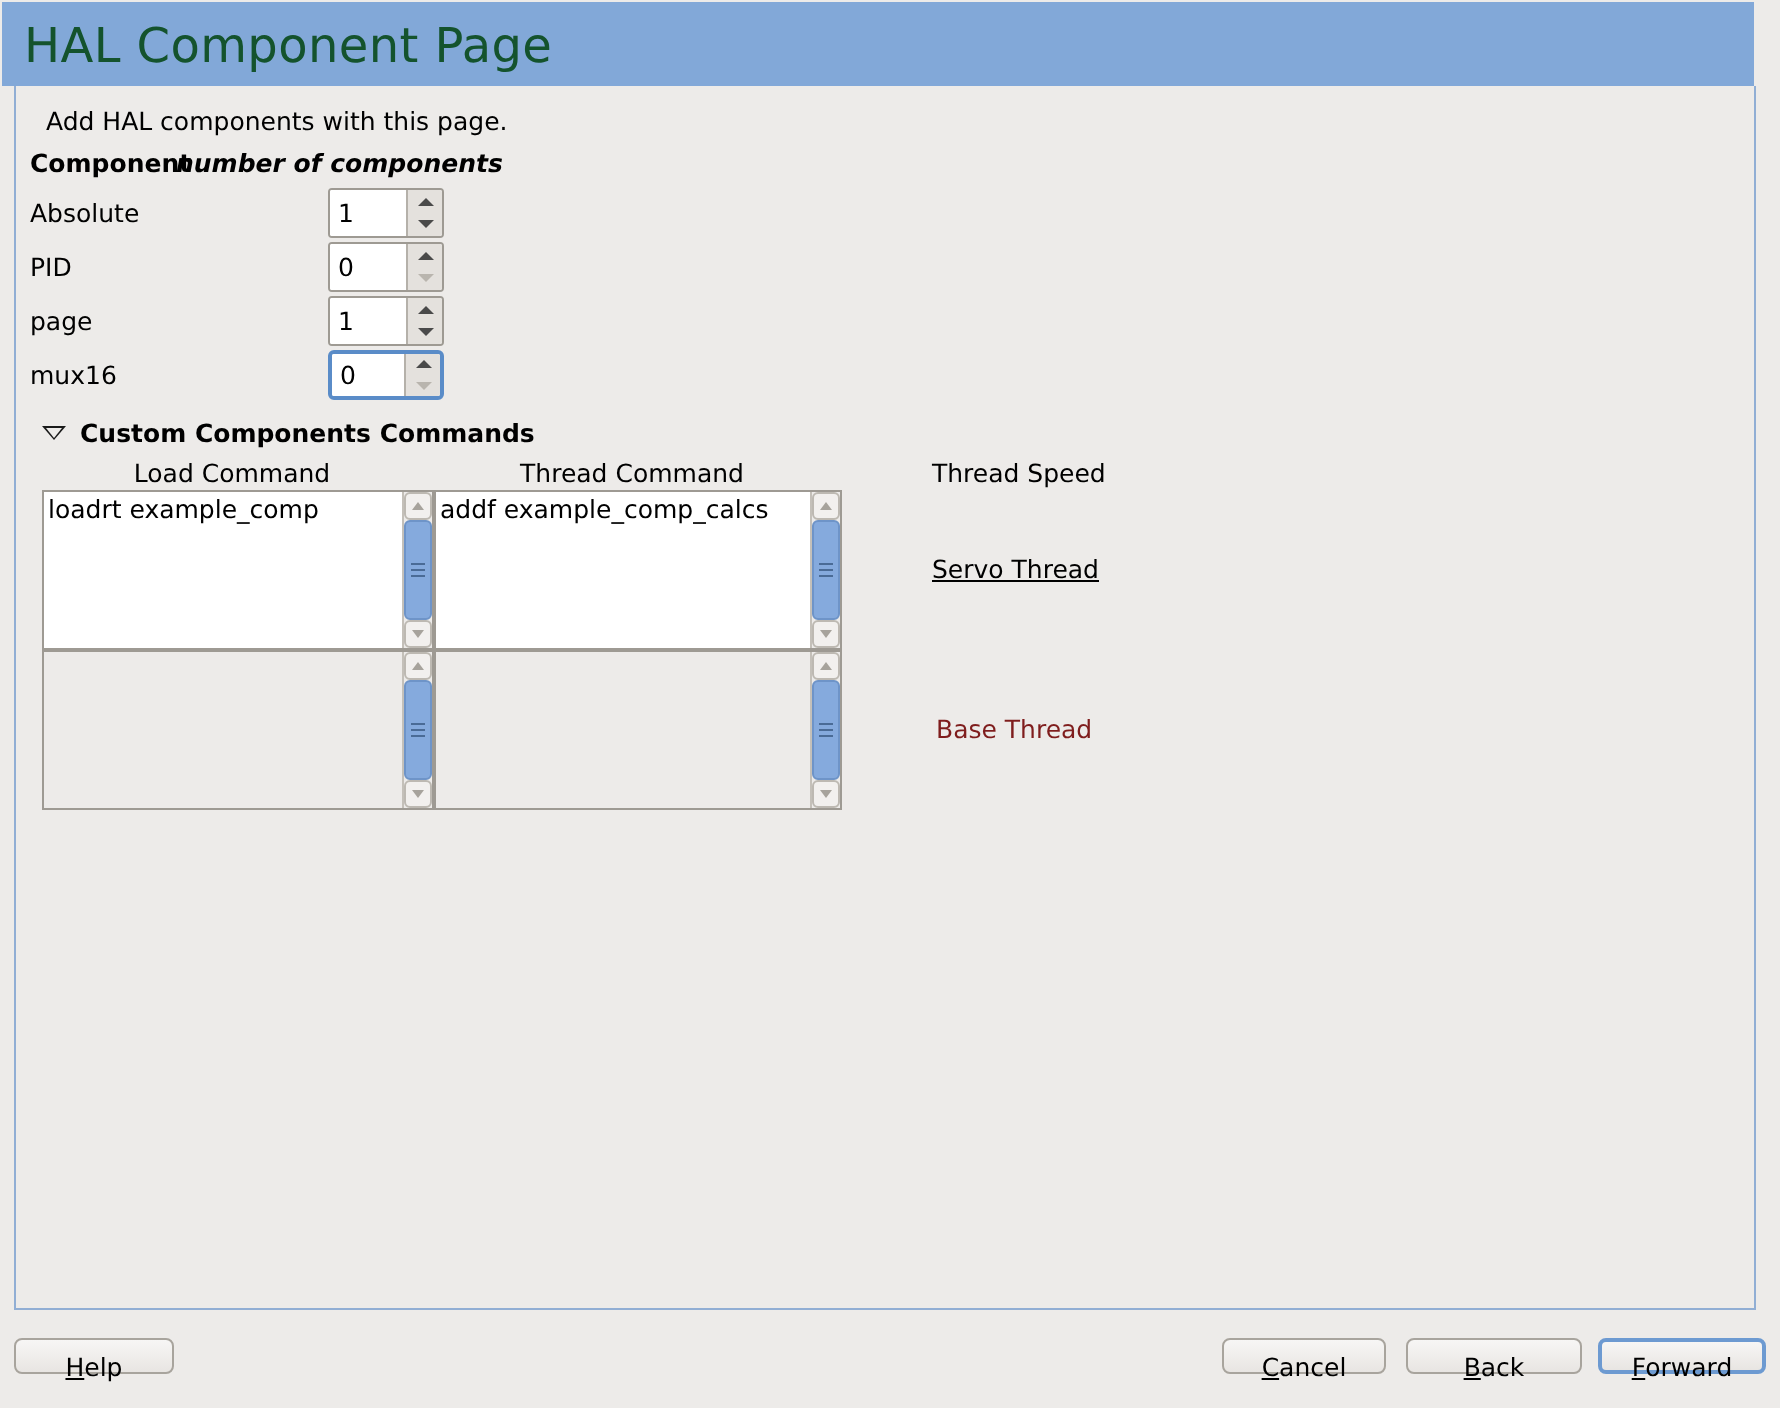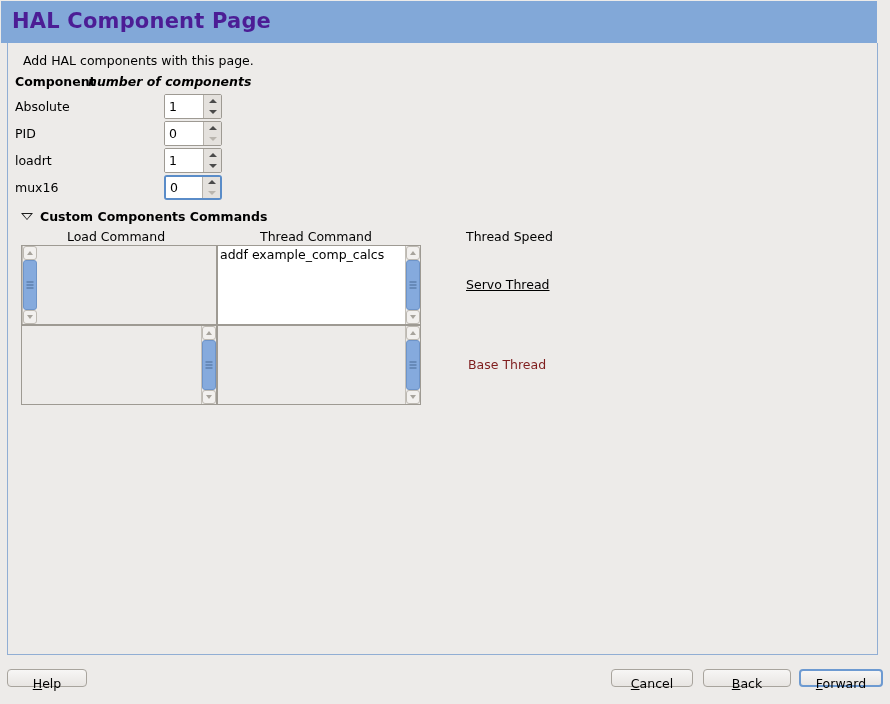--- a/index.html
+++ b/index.html
@@ -24,23 +24,23 @@
     top: 1px;
     width: 876px;
     height: 42px;
     background: #82a8d8;
     box-sizing: border-box;
   }
   .titlebar .title-text {
     position: absolute;
     left: 11px;
     top: 8px;
-    font-size: 21px;
-    font-weight: bold;
-    color: #4c1d95;
+    font-size: 24px;
+    font-weight: normal;
+    color: #14532d;
     letter-spacing: 0.2px;
     white-space: nowrap;
   }
 
   
   .content-panel {
     position: absolute;
     left: 7px;
     top: 43px;
     width: 871px;
@@ -319,21 +319,21 @@
   <div class="spinbox">
     <div class="spin-value">0</div>
     <div class="spin-arrows">
       <div class="arw up"></div>
       <div class="arw down dim"></div>
     </div>
   </div>
 </div>
 
 <div class="spin-row" style="top:148px;">
-  <span class="spin-label">loadrt</span>
+  <span class="spin-label">page</span>
   <div class="spinbox">
     <div class="spin-value">1</div>
     <div class="spin-arrows">
       <div class="arw up"></div>
       <div class="arw down"></div>
     </div>
   </div>
 </div>
 
 <div class="spin-row" style="top:175px;">
@@ -350,20 +350,21 @@
 <div class="expander">
   <span class="expander-triangle"></span>
   <span class="expander-label">Custom Components Commands</span>
 </div>
 
 <div class="col-head col-head-load">Load Command</div>
 <div class="col-head col-head-thread">Thread Command</div>
 <div class="col-head col-head-speed">Thread Speed</div>
 
 <div class="ta-wrap" style="left:21px; top:245px; width:196px; height:80px;">
+  <div class="ta-body white">loadrt example_comp</div>
   <div class="scrollbar">
     <div class="sb-btn up"></div>
     <div class="sb-track">
       <div class="sb-thumb">
         <span class="sb-grip">
             <i></i>
             <i></i>
             <i></i>
           </span>
       </div>

